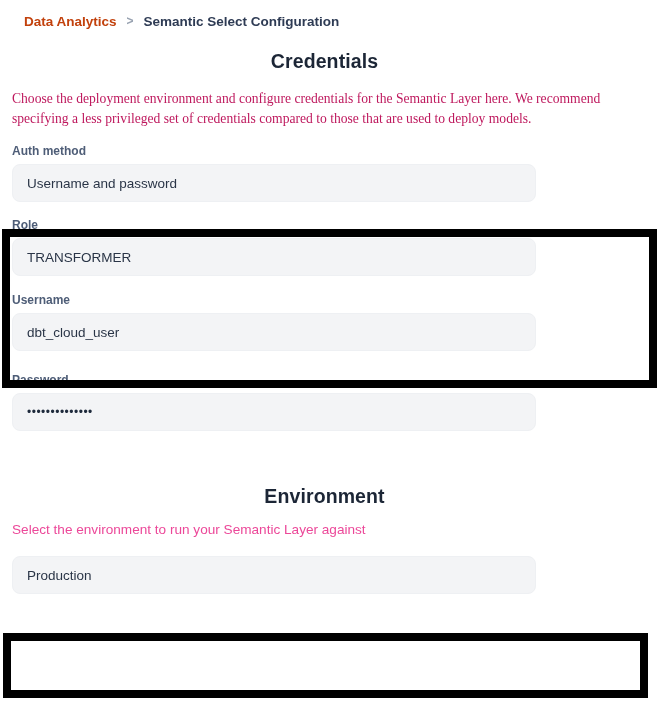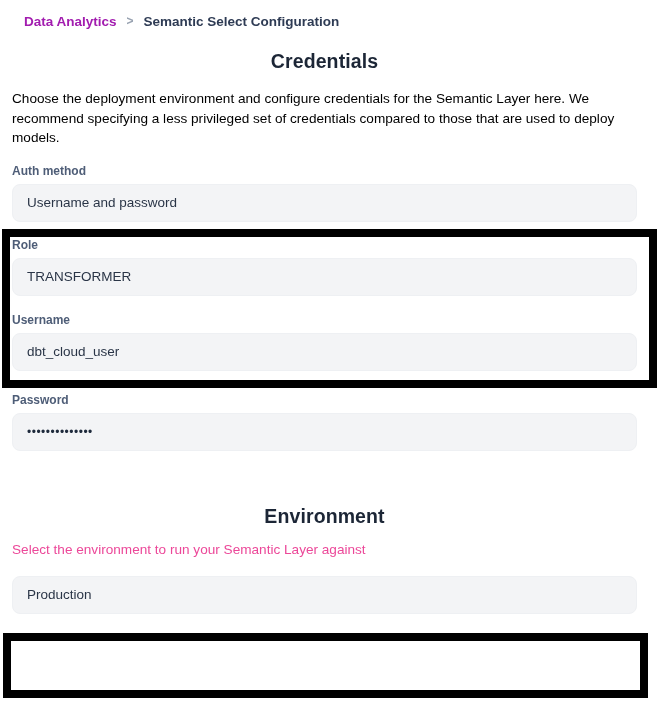--- a/index.html
+++ b/index.html
@@ -21,21 +21,21 @@
 
   
   .breadcrumb {
     display: flex;
     align-items: center;
     gap: 10px;
     font-size: 13.5px;
     font-weight: 700;
     line-height: 16px;
   }
-  .crumb-parent { color: #a21caf; cursor: pointer; padding-left: 12px; }
+  .crumb-parent { color: #c2410c; cursor: pointer; padding-left: 12px; }
   .crumb-sep {
     color: #97a1b0;
     font-size: 12px;
     font-weight: 600;
     transform: translateY(-1px);
   }
   .crumb-current { color: #2e3b54; }
 
   
   .section-title {
@@ -49,42 +49,43 @@
   }
   .title-credentials { margin-top: 20px; }
   .title-environment { margin-top: 54px; }
 
   
   .desc {
     margin: 16px 0 0 0;
     max-width: 616px;
     font-size: 13.6px;
     line-height: 19.5px;
-    color: #000000;
+    color: #be185d;
+    font-family: Liberation Serif, serif;
   }
   .env-desc {
     margin: 14px 0 0 0;
     font-size: 13.6px;
     line-height: 16px;
     color: #ec4899;
   }
 
   
   .fgroup { }
   .flabel {
     display: block;
     font-size: 12px;
     line-height: 13px;
     font-weight: 700;
     color: #4e5d77;
   }
   .fbox {
     margin-top: 6px;
     height: 38px;
-    width: 625px;
+    width: 524px;
     box-sizing: border-box;
     background: #f3f4f6;
     border: 1px solid #eef0f3;
     border-radius: 8px;
     display: flex;
     align-items: center;
     padding: 0 14px;
     font-size: 13.5px;
     color: #2a3547;
     cursor: default;

